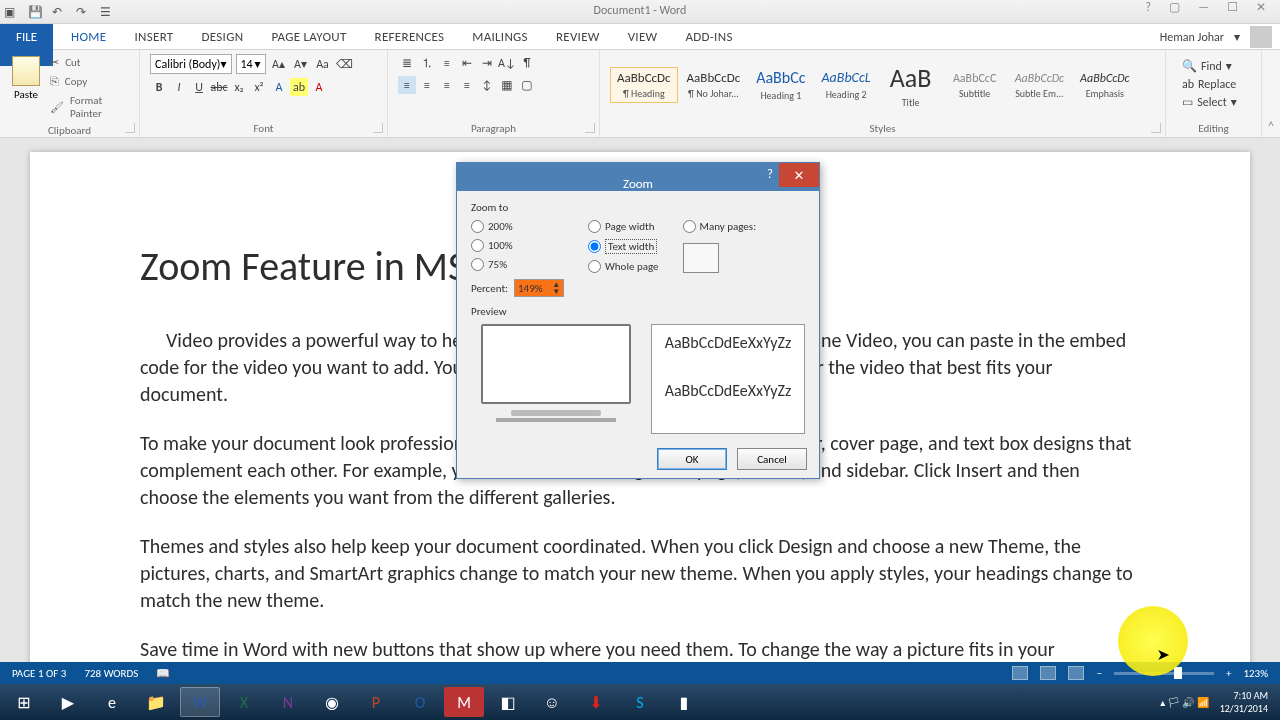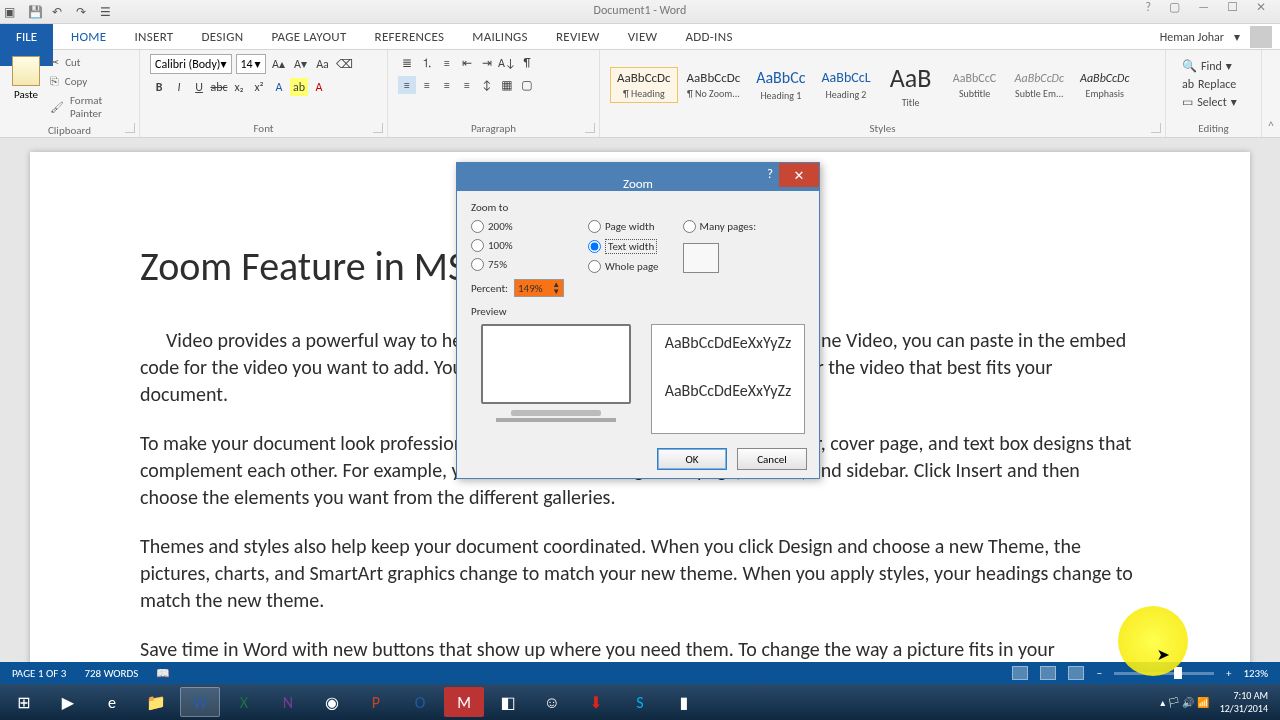--- a/index.html
+++ b/index.html
@@ -197,28 +197,28 @@
   </div>
 
   <div class="rgroup" style="flex:1">
     <div class="styles-gallery" id="styles-gallery">
         <div class="style-item sel">
           <div class="style-prev" style="font-size: 13px;">AaBbCcDc</div>
           <div class="style-name">¶ Heading</div>
         </div>
         <div class="style-item">
           <div class="style-prev" style="font-size: 13px;">AaBbCcDc</div>
-          <div class="style-name">¶ No Zoom...</div>
+          <div class="style-name">¶ No Johar...</div>
         </div>
         <div class="style-item">
           <div class="style-prev" style="font-size: 16px; color: rgb(27, 94, 171);">AaBbCc</div>
           <div class="style-name">Heading 1</div>
         </div>
         <div class="style-item">
-          <div class="style-prev" style="font-size: 14px; color: rgb(27, 94, 171);">AaBbCcL</div>
+          <div class="style-prev" style="font-size: 14px; color: rgb(27, 94, 171); font-style: italic;">AaBbCcL</div>
           <div class="style-name">Heading 2</div>
         </div>
         <div class="style-item">
           <div class="style-prev" style="font-size: 26px;">AaB</div>
           <div class="style-name">Title</div>
         </div>
         <div class="style-item">
           <div class="style-prev" style="font-size: 12px; color: rgb(136, 136, 136);">AaBbCcC</div>
           <div class="style-name">Subtitle</div>
         </div>

